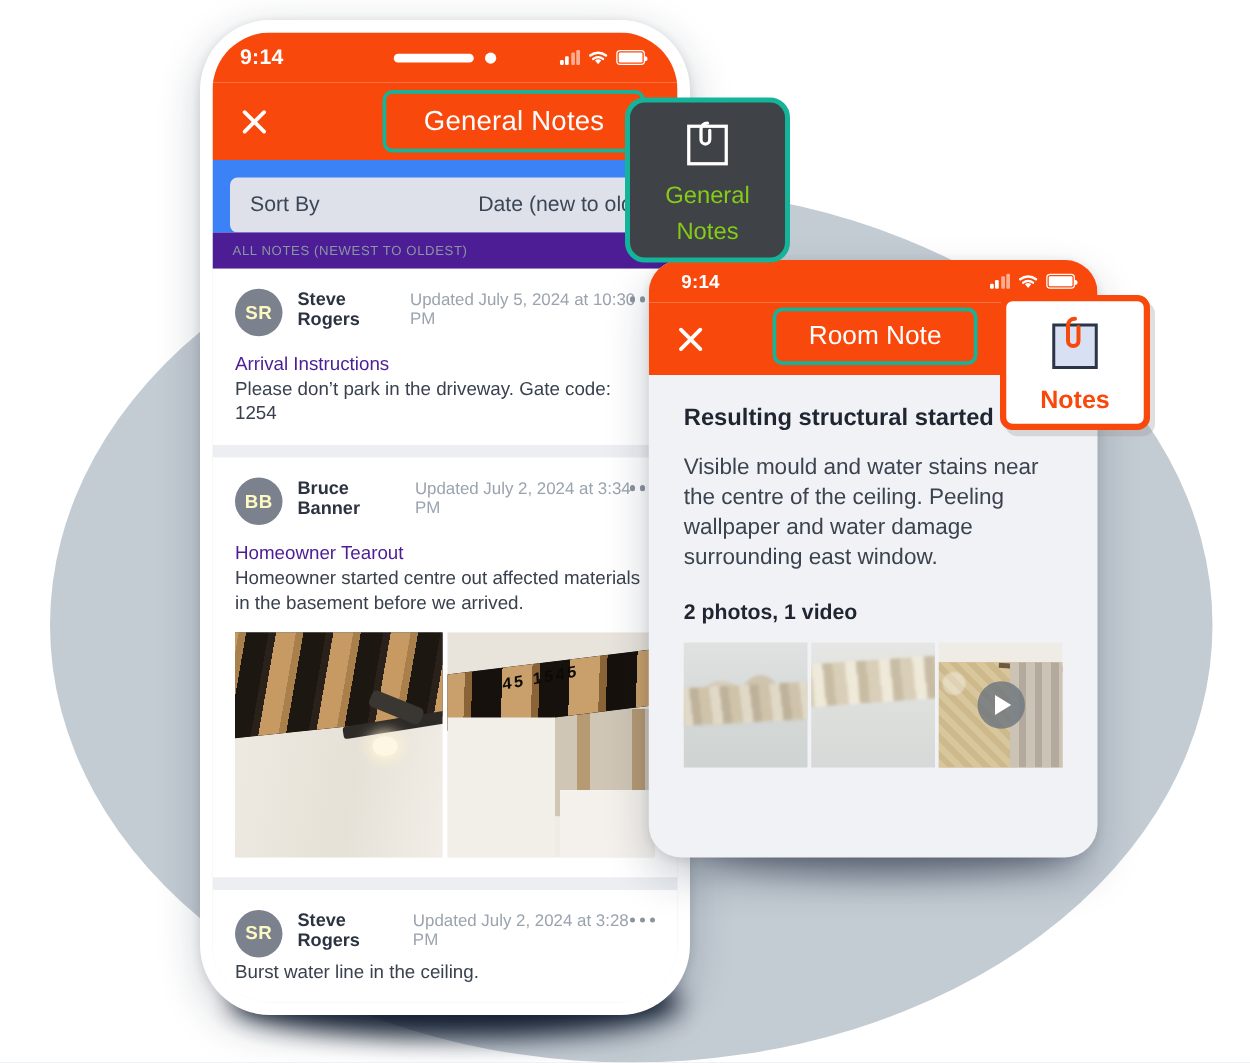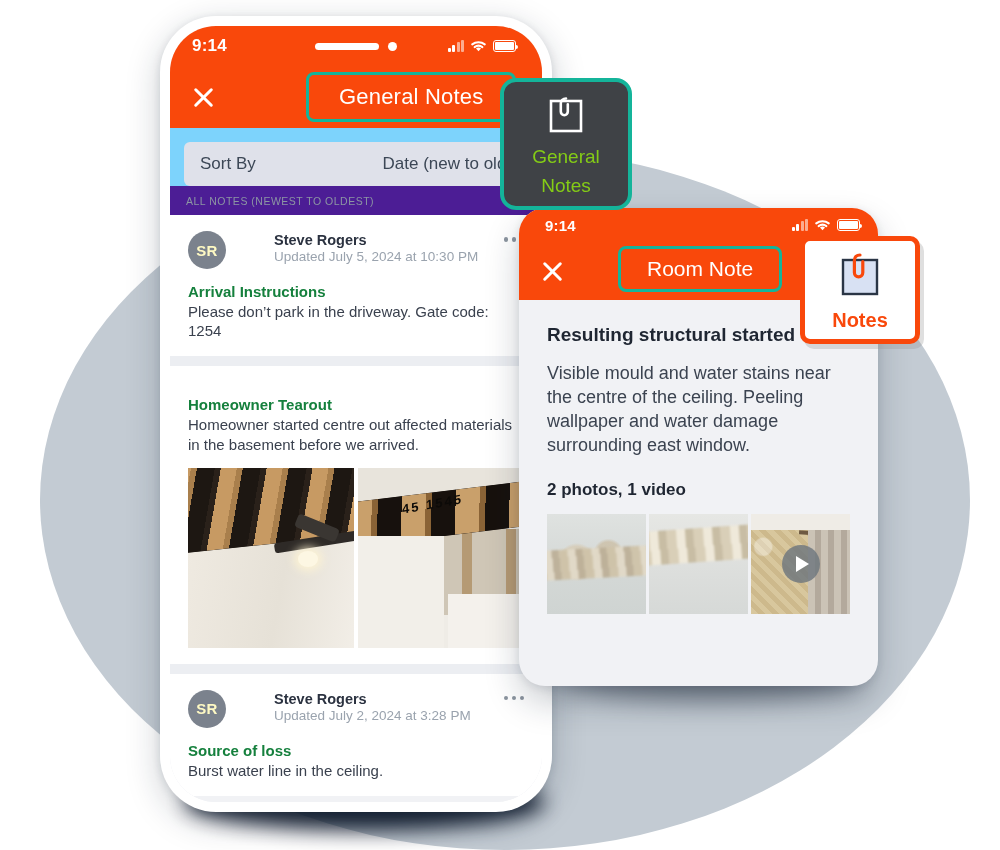--- a/index.html
+++ b/index.html
@@ -80,21 +80,21 @@
 
   .hl-title{
     position:absolute; left:96px; top:6px;
     border:3px solid #14b49a; border-radius:8px;
     padding:9px 30px;
     color:#fff; font-size:22px; letter-spacing:.2px;
     background:#f9480b;
     margin-left:40px;
   }
 
-  .sort-area{ background:#7dd3fc; padding:14px 14px 0 14px; }
+  .sort-area{ background:#3b82f6; padding:14px 14px 0 14px; }
   .sort-row{
     background:#dfe1ea; border-radius:6px; height:44px;
     display:flex; align-items:center; justify-content:space-between;
     padding:0 16px;
   }
   .sort-label{ color:#3c4756; font-size:17px; }
   .sort-value{ color:#3c4756; font-size:17px; }
   .allnotes{
     color:#8c96a3; font-size:10.5px; letter-spacing:.5px;
     padding:9px 14px 8px 16px; background:#4c1d95;
@@ -102,28 +102,28 @@
 
   .feed{ flex:1; overflow:hidden; background:#f1f2f5; }
   .note-card{ background:#fff; padding:16px 18px 16px 18px; }
   .note-head{ display:flex; align-items:flex-start; gap:12px; position:relative; }
   .avatar{
     width:38px;height:38px;border-radius:50%;background:#7b828d;
     color:#fef9c3;font-size:15px;font-weight:bold;
     display:flex;align-items:center;justify-content:center;flex:0 0 38px;
     letter-spacing:.3px;
   }
-  .who{ display:flex;flex-direction:column; gap:1px; padding-top:1px;margin-left:36px;}
+  .who{ display:flex;gap:1px; padding-top:1px;}
   .who-name{ font-size:14.5px; font-weight:bold; color:#2b3240; }
   .who-when{ font-size:13.5px; color:#9aa3ae; }
   .kebab{
     position:absolute; right:0; top:6px; display:flex; gap:3.5px; cursor:pointer;
   }
   .kebab i{ width:4.5px;height:4.5px;border-radius:50%;background:#8b949f;display:block;}
-  .note-title{ font-size:15px; font-weight:bold; color:#15803d; margin-top:14px; }
+  .note-title{ font-size:15px; font-weight:normal; color:#4c1d95; margin-top:14px; }
   .note-body{ font-size:15px; color:#3a414e; line-height:1.28; margin-top:2px;}
   .divider{ height:10px; background:#eceef2; }
 
   
   .photo-strip{ display:flex; gap:4px; margin-top:14px; height:180px; }
   .ph{ flex:1; position:relative; overflow:hidden; background:#cdbfae; }
 
   
   .ceil1{
     background:
@@ -355,20 +355,32 @@
                 <i></i>
                 <i></i>
               </span>
           </div>
           <div class="note-title">Arrival Instructions</div>
           <div class="note-body">Please don’t park in the driveway. Gate code: 1254</div>
         </div>
         <div class="divider"></div>
 
         <div class="note-card">
+          <div class="note-head">
+            <span class="avatar">BB</span>
+            <span class="who">
+              <span class="who-name">Bruce Banner</span>
+              <span class="who-when">Updated July 2, 2024 at 3:34 PM</span>
+            </span>
+            <span class="kebab">
+                <i></i>
+                <i></i>
+                <i></i>
+              </span>
+          </div>
           <div class="note-title">Homeowner Tearout</div>
           <div class="note-body">Homeowner started centre out affected materials in the basement before we arrived.</div>
 
           <div class="photo-strip">
             <div class="ph ceil1">
               <span class="wall"></span>
               <span class="joists"></span>
               <span class="fan">
                   <b></b>
                   <i></i>
@@ -392,21 +404,20 @@
             <span class="who">
               <span class="who-name">Steve Rogers</span>
               <span class="who-when">Updated July 2, 2024 at 3:28 PM</span>
             </span>
             <span class="kebab">
                 <i></i>
                 <i></i>
                 <i></i>
               </span>
           </div>
-          <div class="note-title">Source of loss</div>
           <div class="note-body">Burst water line in the ceiling.</div>
         </div>
 
       </div>
 
     </div>
   </div>
 
   <div class="phone2-shadow"></div>
   <div class="phone2">

